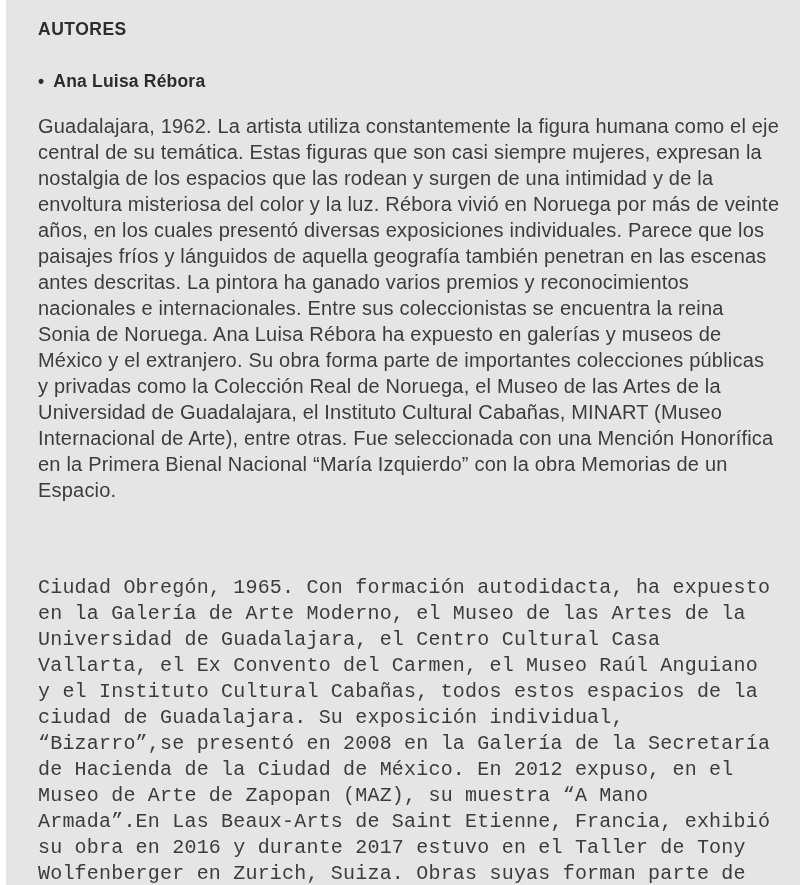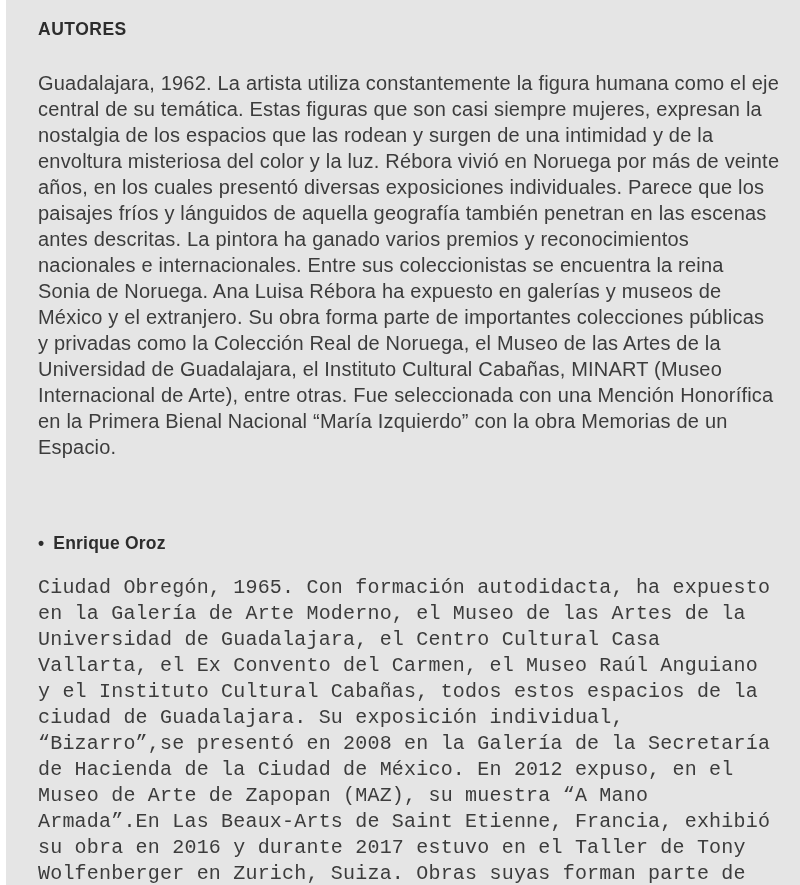--- a/index.html
+++ b/index.html
@@ -50,23 +50,23 @@
   }
 </style>
 </head>
 <body>
 
 <div class="doc">
 
   <h1 class="doc-title">AUTORES</h1>
 
   <section class="author-section">
+    <h2 class="author-heading">
+      <span class="bullet">•</span><span>Ana Luisa Rébora</span>
+    </h2>
     <p class="author-bio">Guadalajara, 1962. La artista utiliza constantemente la figura humana como el eje central de su temática. Estas figuras que son casi siempre mujeres, expresan la nostalgia de los espacios que las rodean y surgen de una intimidad y de la envoltura misteriosa del color y la luz. Rébora vivió en Noruega por más de veinte años, en los cuales presentó diversas exposiciones individuales. Parece que los paisajes fríos y lánguidos de aquella geografía también penetran en las escenas antes descritas. La pintora ha ganado varios premios y reconocimientos nacionales e internacionales. Entre sus coleccionistas se encuentra la reina Sonia de Noruega. Ana Luisa Rébora ha expuesto en galerías y museos de México y el extranjero. Su obra forma parte de importantes colecciones públicas y privadas como la Colección Real de Noruega, el Museo de las Artes de la Universidad de Guadalajara, el Instituto Cultural Cabañas, MINART (Museo Internacional de Arte), entre otras. Fue seleccionada con una Mención Honorífica en la Primera Bienal Nacional “María Izquierdo” con la obra Memorias de un Espacio.</p>
   </section>
 
   <section class="author-section">
-    <h2 class="author-heading">
-      <span class="bullet">•</span><span>Enrique Oroz</span>
-    </h2>
     <p class="author-bio">Ciudad Obregón, 1965. Con formación autodidacta, ha expuesto en la Galería de Arte Moderno, el Museo de las Artes de la Universidad de Guadalajara, el Centro Cultural Casa Vallarta, el Ex Convento del Carmen, el Museo Raúl Anguiano y el Instituto Cultural Cabañas, todos estos espacios de la ciudad de Guadalajara. Su exposición individual, “Bizarro”,se presentó en 2008 en la Galería de la Secretaría de Hacienda de la Ciudad de México. En 2012 expuso, en el Museo de Arte de Zapopan (MAZ), su muestra “A Mano Armada”.En Las Beaux-Arts de Saint Etienne, Francia, exhibió su obra en 2016 y durante 2017 estuvo en el Taller de Tony Wolfenberger en Zurich, Suiza. Obras suyas forman parte de la Colección del Pueblo de Jalisco, del acervo del Museo Álvaro Carrillo Gil y del Museo de las Artes de la Universidad de Guadalajara, entre otras. Además, fue integrante del Sistema Nacional de Creadores del Consejo Nacional para la Cultura y las Artes de 2014 a 2016.</p>
   </section>
 
 </div>
 
 </body></html>

